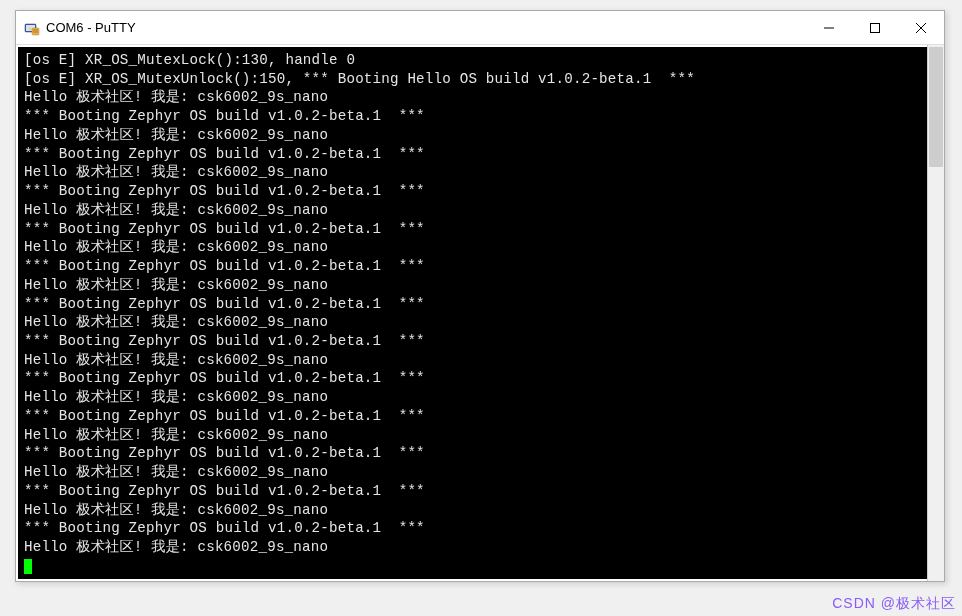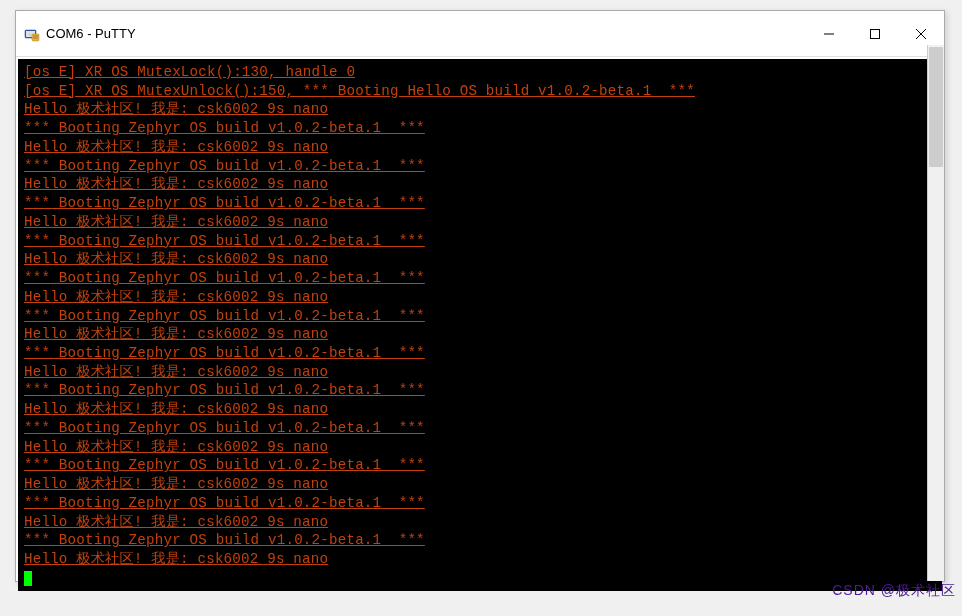--- a/index.html
+++ b/index.html
@@ -19,21 +19,21 @@
       position: absolute;
       left: 15px;
       top: 10px;
       width: 930px;
       height: 572px;
       background: #ffffff;
       border: 1px solid #aaaaaa;
       box-shadow: 2px 2px 6px rgba(0,0,0,0.15);
     }
     .titlebar {
-      height: 46px;
+      height: 34px;
       background: #ffffff;
       display: flex;
       align-items: center;
       border-bottom: 1px solid #e0e0e0;
     }
     .titlebar-left {
       display: flex;
       align-items: center;
       padding-left: 8px;
       gap: 6px;
@@ -67,25 +67,24 @@
     .win-btn svg { width: 10px; height: 10px; }
     .terminal {
       background: #000000;
       width: calc(100% - 4px);
       height: calc(100% - 38px);
       margin: 2px;
       padding: 4px 6px 0 6px;
       font-family: "Consolas", "Courier New", monospace;
       font-size: 14.2px;
       line-height: 1.32;
-      color: #c2410c;
+      color: #e5e5e5;
       overflow: hidden;
       position: relative;
       letter-spacing: 0.2px;
-      text-decoration: underline;
     }
     .terminal-line {
       white-space: pre;
     }
     .scrollbar {
       position: absolute;
       right: 0;
       top: 34px;
       bottom: 0;
       width: 17px;
@@ -104,23 +103,23 @@
     .cursor {
       display: inline-block;
       width: 8px;
       height: 15px;
       background: #00ff00;
       vertical-align: text-bottom;
     }
     .watermark {
       position: absolute;
       right: 6px;
-      bottom: 16px;
+      bottom: 3px;
       font-size: 14px;
-      color: #4c1d95;
+      color: #8b5cf6;
       font-family: sans-serif;
       letter-spacing: 1px;
     }
   </style>
 </head>
 <body>
 
 <div class="window">
   <div class="titlebar">
     <div class="titlebar-left">

